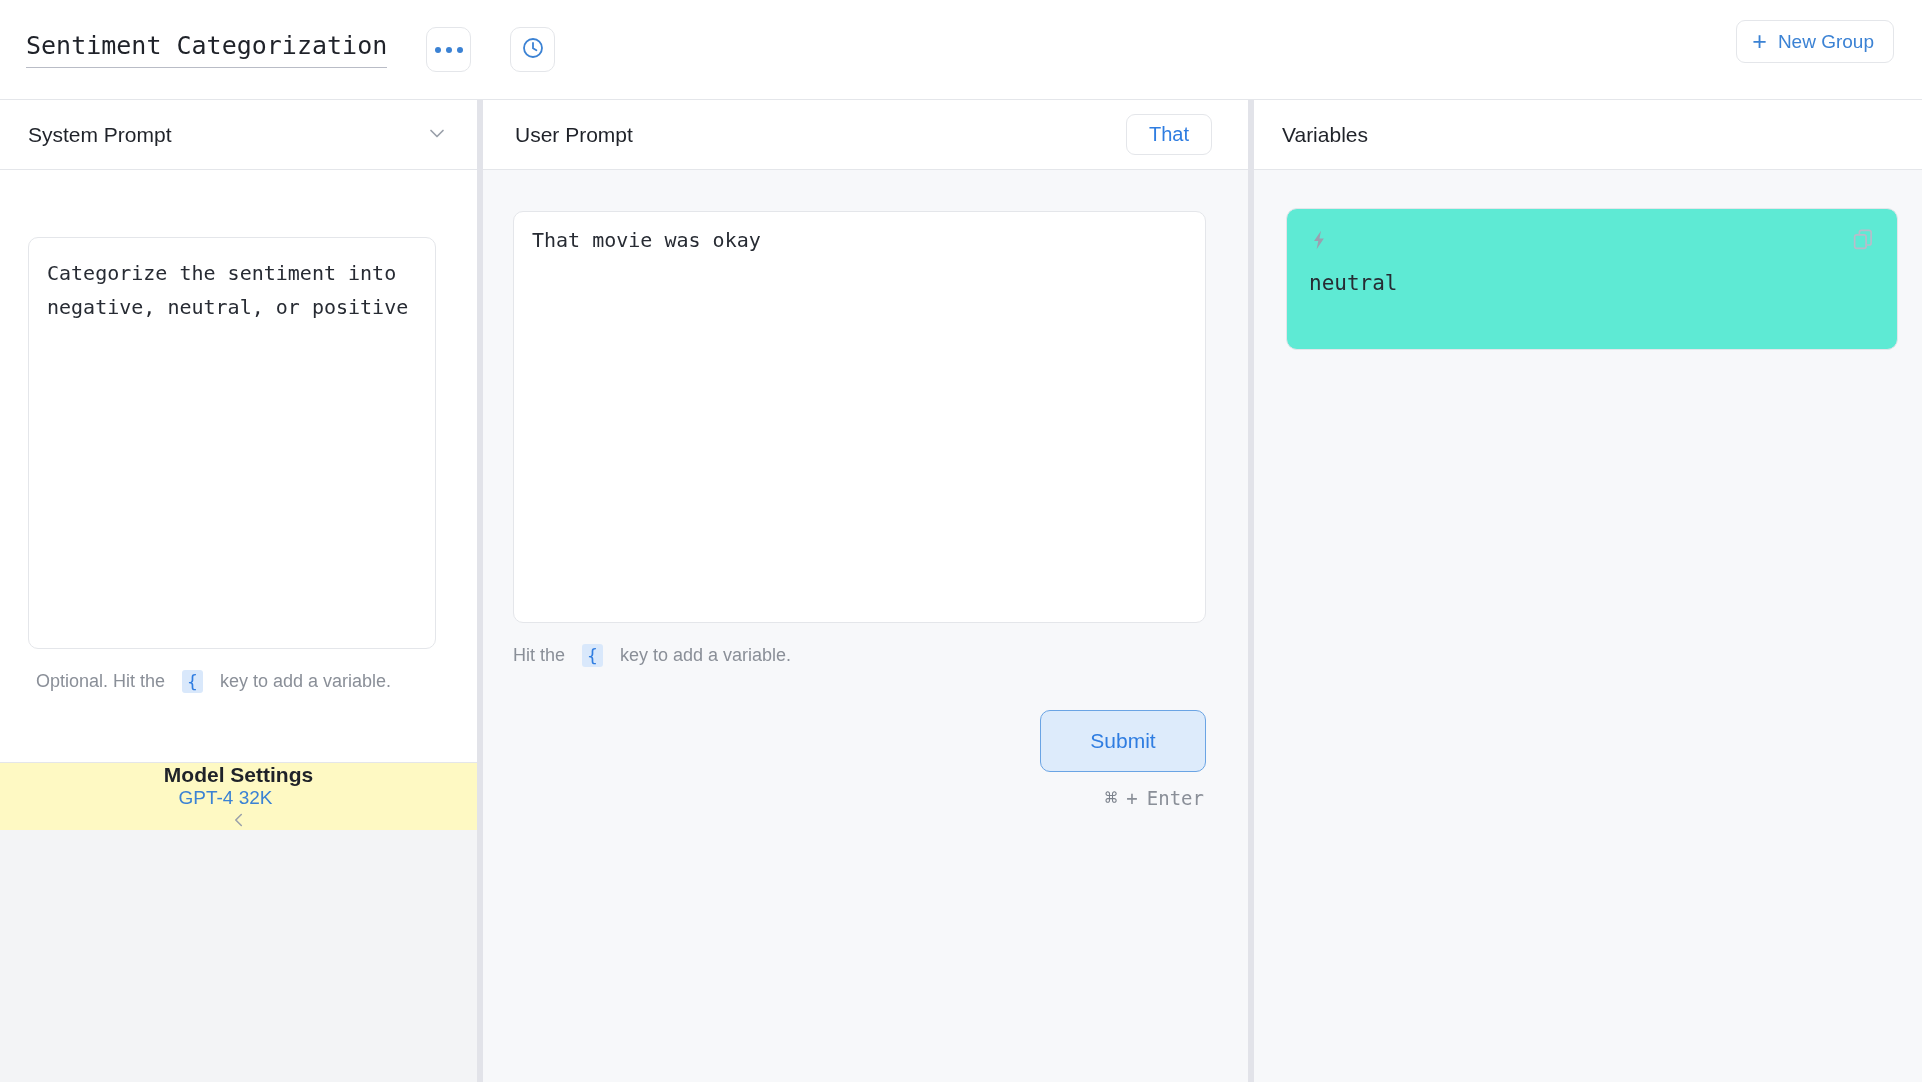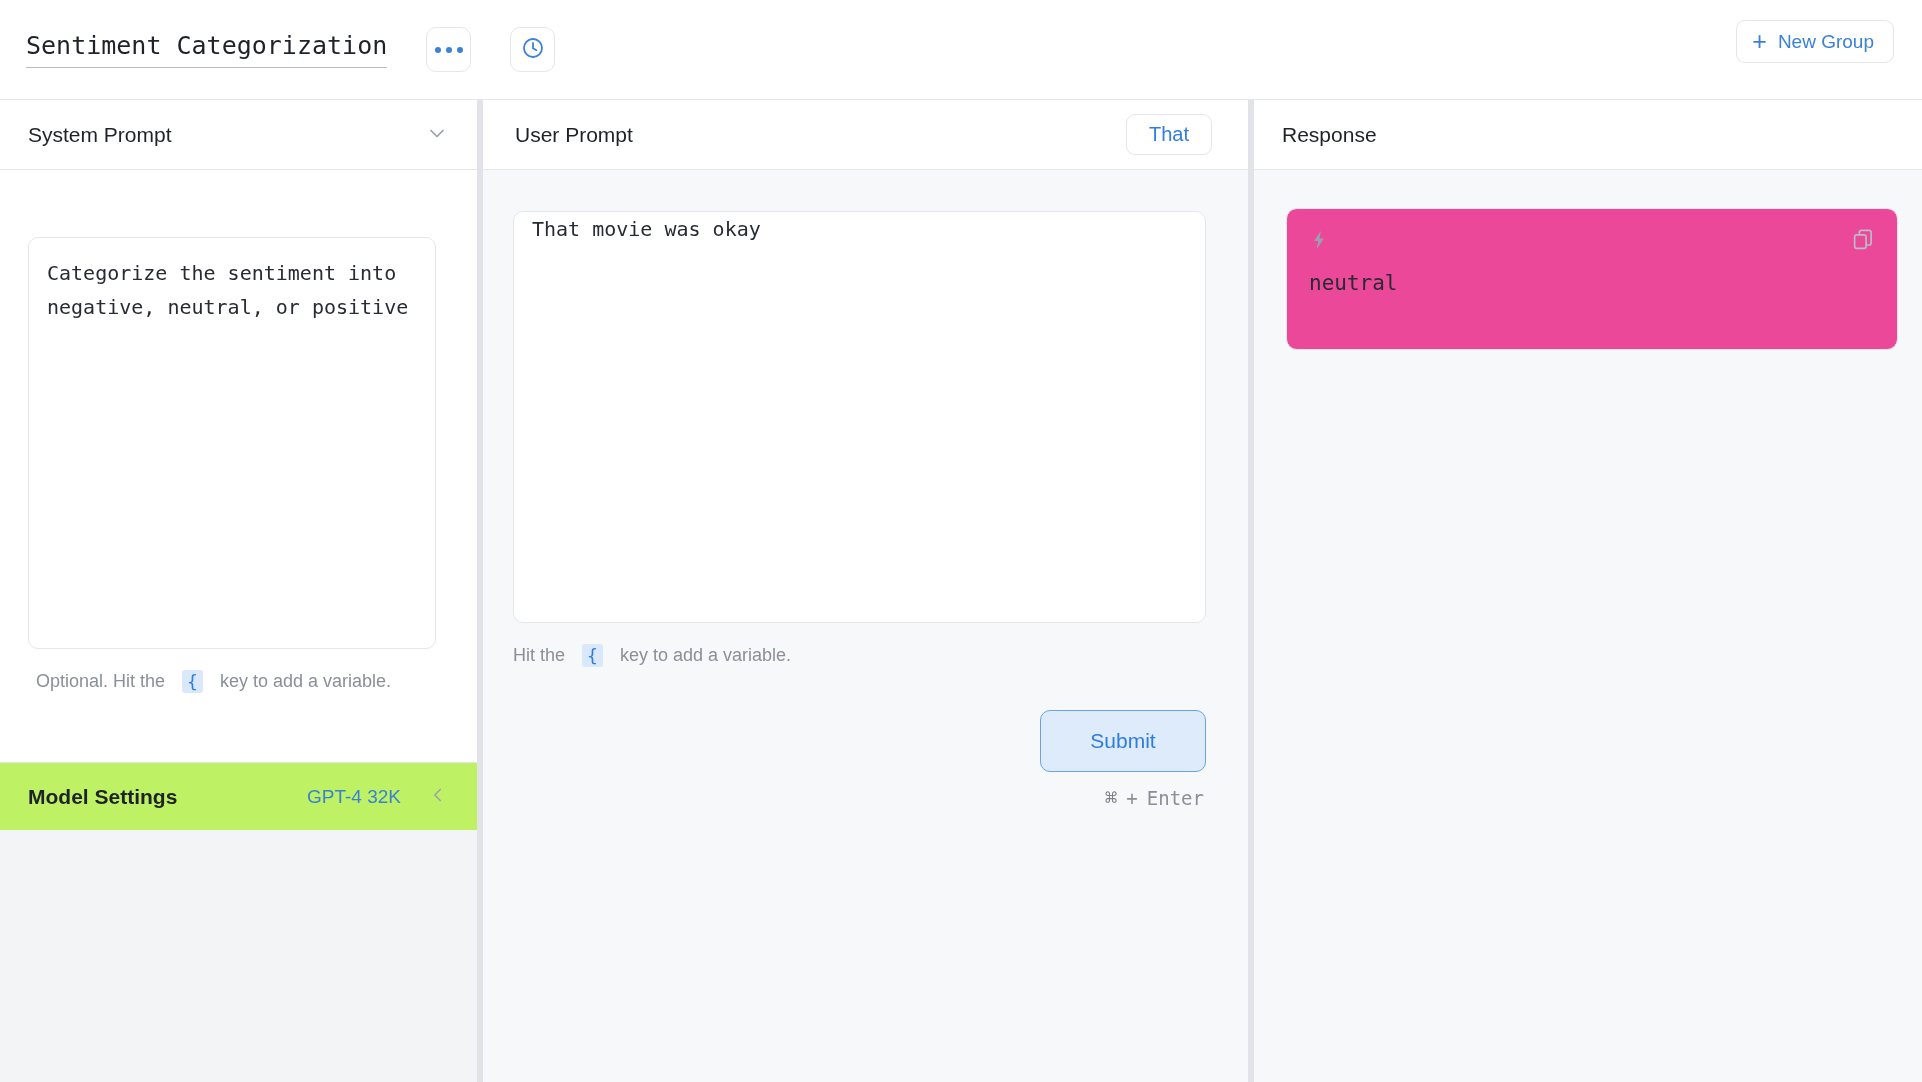--- a/index.html
+++ b/index.html
@@ -87,55 +87,55 @@
     font-size: 18px; color: #8a8f98; display: flex; align-items: center; gap: 12px;
   }
   .hint-sys { position: absolute; left: 28px; top: 500px; margin-left: 8px; }
   .brace {
     display: inline-block; background: #d9e8fb; color: #2f7de1;
     font-family: "DejaVu Sans Mono", monospace; font-size: 18px;
     border-radius: 3px; padding: 1px 5px; margin: 0 5px;
   }
 
   .settings-row {
-    height: 68px; background: #bef264; border-top: 1px solid #e4e6ea;
-    display: flex; align-items: center; padding: 0 28px 0 28px;
+    height: 68px; background: #fef9c3; border-top: 1px solid #e4e6ea;
+    display: flex; align-items: center; padding: 0 28px 0 28px; flex-direction: column;
   }
   .settings-row .lbl { font-size: 21px; font-weight: 700; color: #1f2229; }
   .settings-row .spacer { flex: 1; }
   .model-tag {
     font-family: Liberation Sans, sans-serif; font-size: 19px; color: #3b82d4;
     margin-right: 26px;
   }
 
   
   .mid-body { position: relative; height: 912px; }
   .ta-user {
     position: absolute; left: 30px; top: 41px; width: 693px; height: 412px;
-    font-size: 20px; line-height: 34px; padding: 0 18px 0 18px;
+    font-size: 20px; line-height: 34px; padding: 11px 18px 0 18px;
   }
   .hint-user { position: absolute; left: 30px; top: 474px; }
   .submit-wrap { position: absolute; left: 30px; top: 540px; width: 693px; display: flex; flex-direction: column; align-items: flex-end; }
   .submit-btn {
     width: 166px; height: 62px;
     background: #ddebfb; border: 1px solid #6aa4e4; border-radius: 10px;
     color: #2f7de1; font-size: 21px; cursor: pointer;
   }
   .kbd-hint {
     margin-top: 14px; margin-right: 2px;
     font-family: "DejaVu Sans Mono", monospace; font-size: 19px; color: #8a8f98;
     display: flex; align-items: center; gap: 9px;
   }
   .kbd-cmd { color: #7c828c; font-size: 21px; }
 
   
   .right-body { position: relative; height: 912px; }
   .resp-card {
     position: absolute; left: 32px; top: 38px; width: 612px; height: 142px;
-    background: #ec4899; border: 1px solid #e4e6ea; border-radius: 11px;
+    background: #5eead4; border: 1px solid #e4e6ea; border-radius: 11px;
   }
   .resp-top { position: relative; height: 56px; }
   .bolt { position: absolute; left: 21px; top: 20px; }
   .copy { position: absolute; right: 21px; top: 18px; cursor: pointer; }
   .resp-text {
     position: absolute; left: 22px; top: 62px;
     font-family: "DejaVu Sans Mono", monospace; font-size: 21px; color: #272b33;
   }
 </style>
 </head>
@@ -229,21 +229,21 @@
           <span>Enter</span>
         </div>
       </div>
     </div>
   </div>
 
   <div class="divider-2"></div>
 
   <div class="col-right">
     <div class="panel-head head-right">
-      <span class="ttl">Response</span>
+      <span class="ttl">Variables</span>
     </div>
 
     <div class="right-body">
       <div class="resp-card">
         <div class="resp-top">
           <span class="bolt">
             <svg width="22" height="22" viewBox="0 0 24 24" fill="#9aa0b0">
                 <path d="M14.2 2L6.6 13.2h4.6L9.4 22l7.9-11.6h-4.8z"></path>
               </svg>
           </span>

